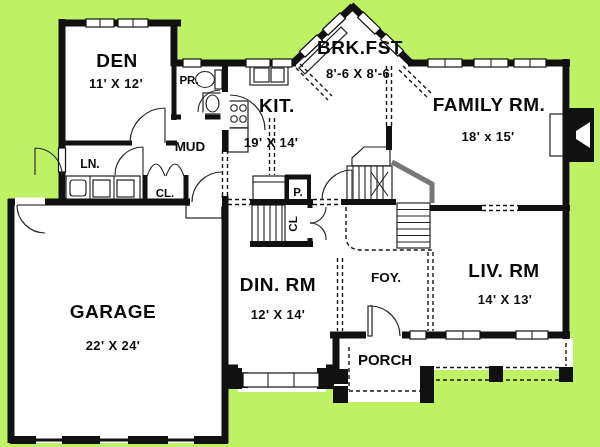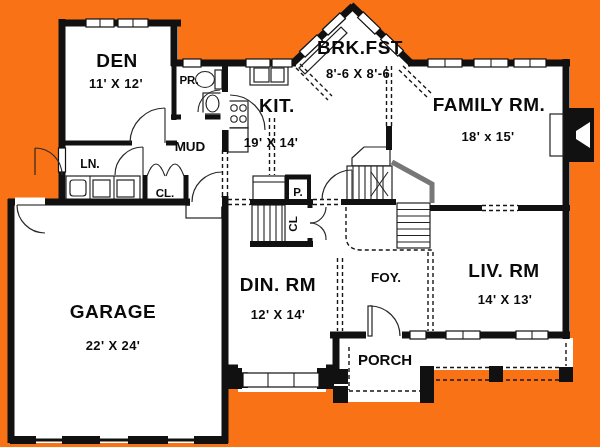--- a/index.html
+++ b/index.html
@@ -1,16 +1,16 @@
 <!DOCTYPE html>
 <html><head>
 <meta charset="utf-8">
 <style>
   html,body{margin:0;padding:0;background:#e9e9e9;}
-  .stage{position:relative;width:600px;height:447px;background:#f97316;overflow:hidden;
+  .stage{position:relative;width:600px;height:447px;background:#bef264;overflow:hidden;
          font-family:"Liberation Sans", sans-serif;}
   svg{display:block}
   .wall{stroke:#111;fill:none}
   .wall7{stroke-width:7}
   .wall6{stroke-width:6}
   .wall5{stroke-width:5}
   .thin{stroke:#222;stroke-width:1.2;fill:#fff}
   .tline{stroke:#222;stroke-width:1.1;fill:none}
   .dash{stroke:#161616;stroke-width:1.4;fill:none;stroke-dasharray:4 3}
   .win{fill:#fff;stroke:#111;stroke-width:1.2}

